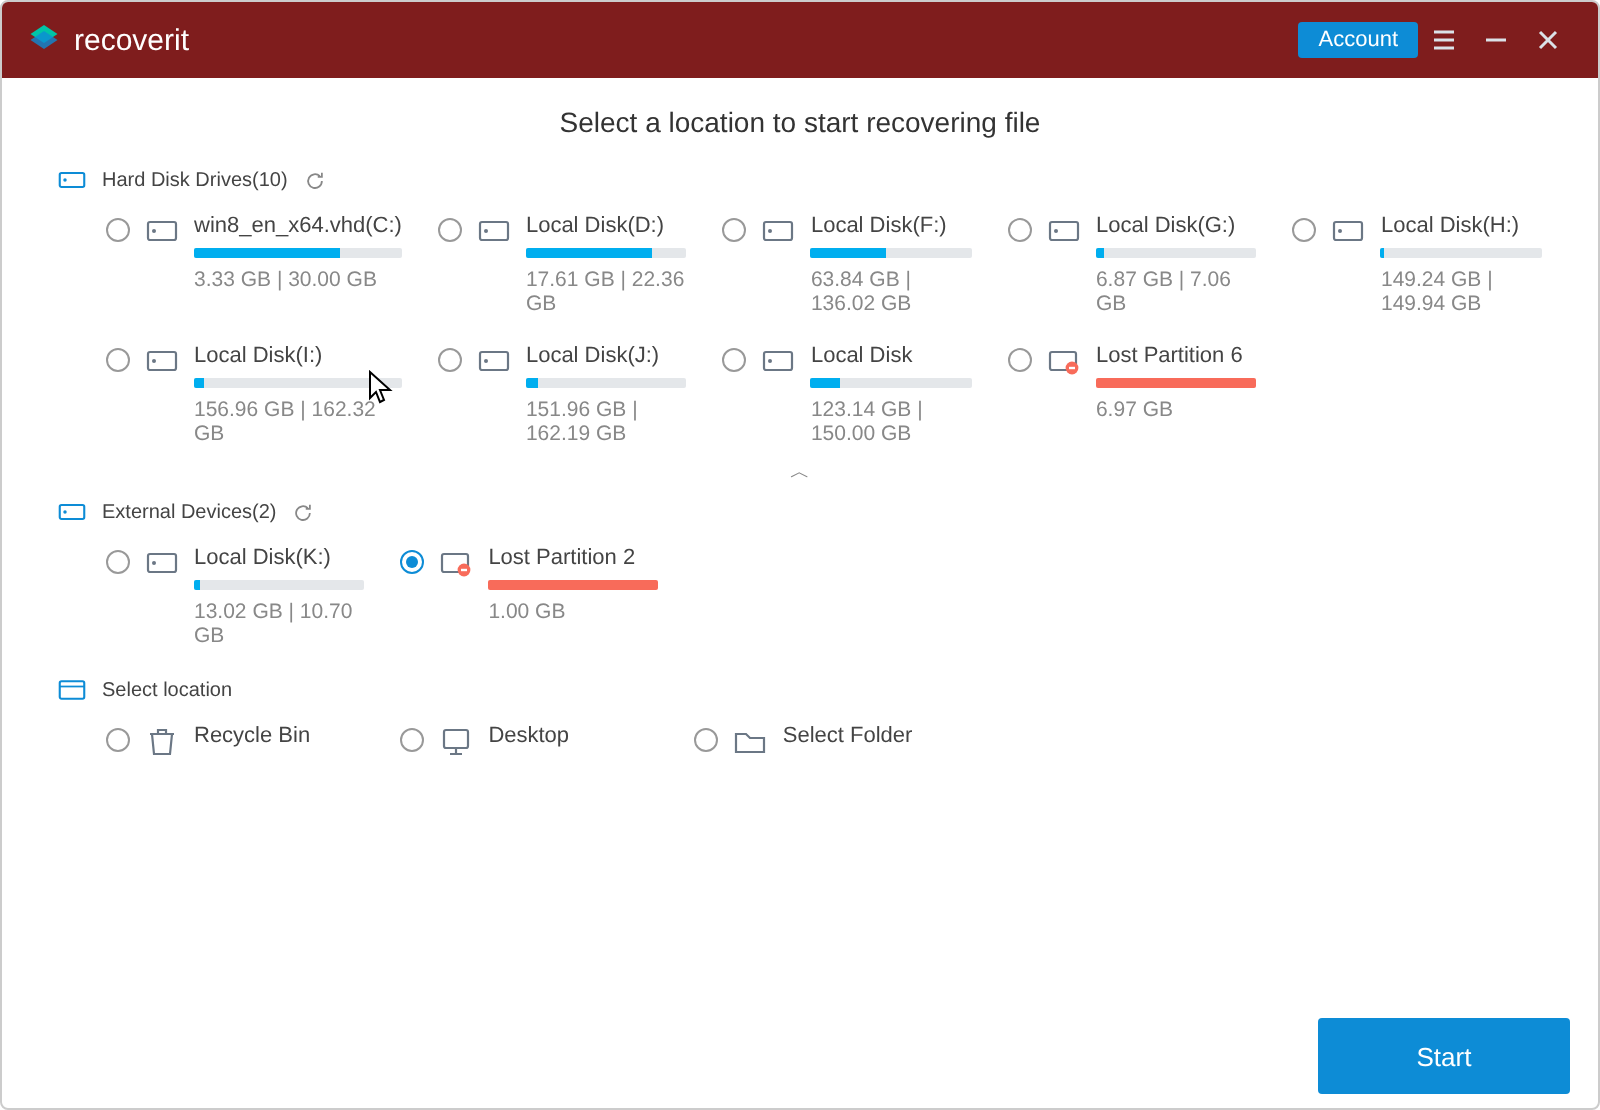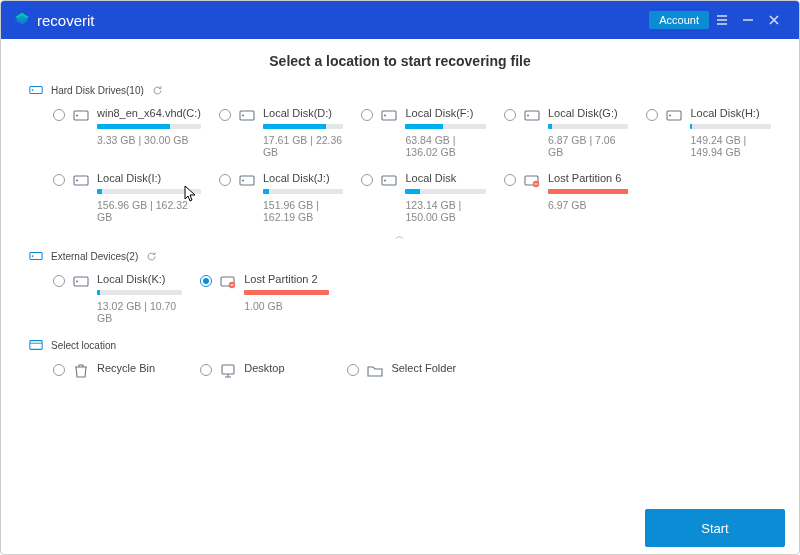--- a/index.html
+++ b/index.html
@@ -1,41 +1,41 @@
 <!DOCTYPE html>
 <html><head>
 <meta charset="utf-8">
 <style>
 * { margin: 0; padding: 0; box-sizing: border-box; font-family: -apple-system, "Segoe UI", Arial, sans-serif; }
 body { width: 800px; height: 555px; background: #fff; border: 1px solid #ccc; border-radius: 4px; overflow: hidden; position: relative; }
-.titlebar { height: 38px; background: #1d4ed8; display: flex; align-items: center; padding: 0 12px; color: #fff; }
+.titlebar { height: 38px; background: #7f1d1d; display: flex; align-items: center; padding: 0 12px; color: #fff; }
 .logo { display: flex; align-items: center; gap: 6px; font-size: 15px; font-weight: 500; }
 .logo-mark { width: 18px; height: 18px; position: relative; }
 .spacer { flex: 1; }
 .account-btn { background: #0d8cd6; color: #fff; border: none; padding: 3px 10px; font-size: 11px; border-radius: 2px; cursor: pointer; margin-left: 34px; }
 .win-btn { width: 26px; height: 26px; display: flex; align-items: center; justify-content: center; cursor: pointer; color: #dbe2e8; }
 .content { padding: 14px 28px 0 28px; height: calc(100% - 38px - 52px); overflow: hidden; }
-.heading { text-align: center; font-size: 14px; color: #333; margin-bottom: 14px; font-weight: 700; }
+.heading { text-align: center; font-size: 14px; color: #333; margin-bottom: 14px; font-weight: 400; }
 .section-hdr { display: flex; align-items: center; gap: 8px; font-size: 10px; color: #444; margin: 4px 0 10px 0; }
 .section-hdr .ic { color: #0d8cd6; }
 .grid { display: grid; grid-template-columns: repeat(5, 1fr); column-gap: 18px; row-gap: 14px; padding-left: 24px; }
 .drive { display: flex; gap: 8px; align-items: flex-start; font-size: 11px; color: #555; }
 .radio { width: 12px; height: 12px; border: 1px solid #999; border-radius: 50%; margin-top: 2px; flex-shrink: 0; display: flex; align-items: center; justify-content: center; cursor: pointer; }
 .radio.sel { border-color: #0d8cd6; }
 .radio.sel::after { content: ""; width: 6px; height: 6px; background: #0d8cd6; border-radius: 50%; }
 .dico { width: 16px; height: 16px; flex-shrink: 0; margin-top: 1px; }
 .dinfo { flex: 1; min-width: 0; }
 .dname { color: #444; margin-bottom: 5px; }
 .bar { height: 5px; background: #e4e7ea; border-radius: 1px; overflow: hidden; margin-bottom: 5px; max-width: 140px; }
 .fill { height: 100%; background: #00aeef; }
 .fill.red { background: #f86b5a; }
 .dsize { color: #888; font-size: 10.5px; }
 .collapse { text-align: center; color: #888; font-size: 10px; margin: 6px 0; cursor: pointer; }
 .footer { position: absolute; bottom: 0; right: 0; height: 52px; display: flex; align-items: center; justify-content: flex-end; padding-right: 14px; width: 100%; }
-.start-btn { background: #0d8cd6; color: #fff; border: none; width: 140px; height: 38px; font-size: 13px; border-radius: 2px; cursor: pointer; }
+.start-btn { background: #0d8cd6; color: #fff; border: none; width: 126px; height: 38px; font-size: 13px; border-radius: 2px; cursor: pointer; }
 .cursor { position: absolute; left: 183px; top: 184px; pointer-events: none; }
 </style>
 </head>
 <body>
 
 <div class="titlebar">
   <div class="logo">
     <svg class="logo-mark" viewBox="0 0 24 24">
         <path fill="#00c4a7" d="M12 2L3 8l9 6 9-6z"></path>
         <path fill="#0d8cd6" d="M3 12l9 6 9-6-9-6z" opacity=".8"></path>

